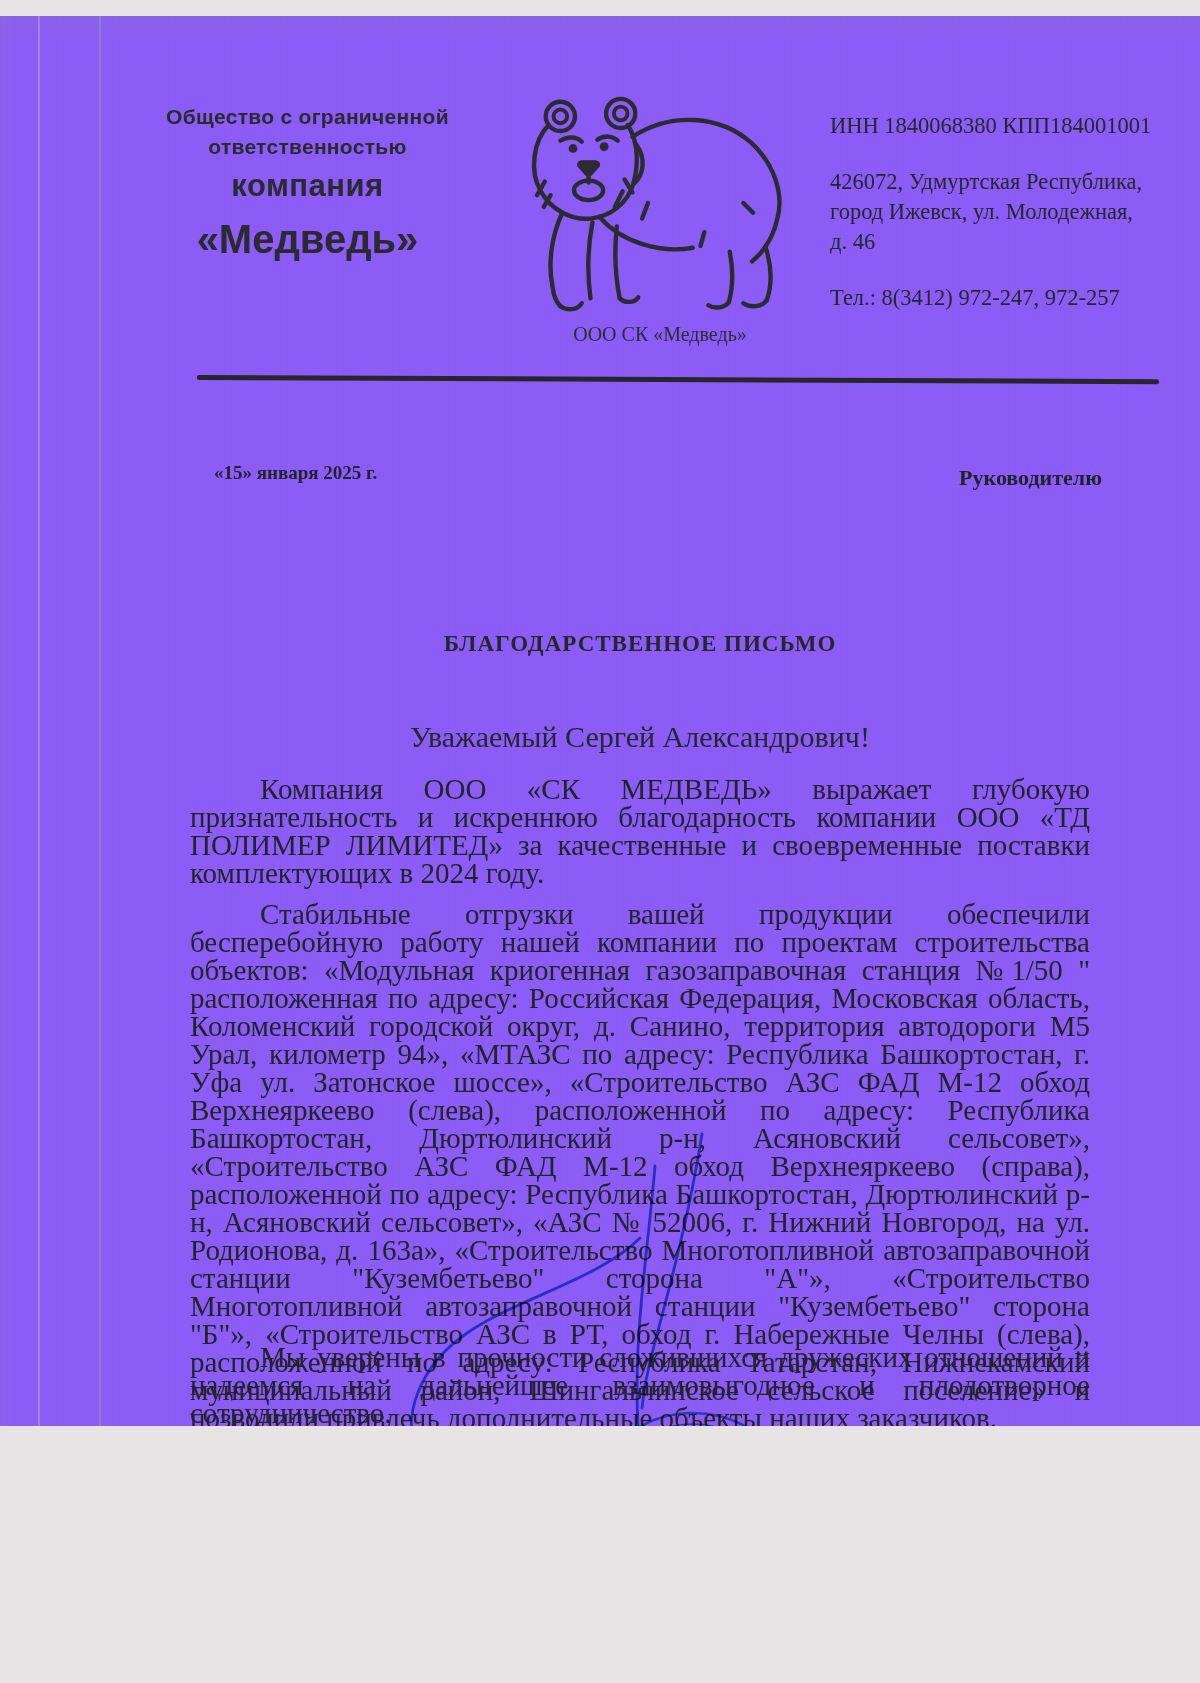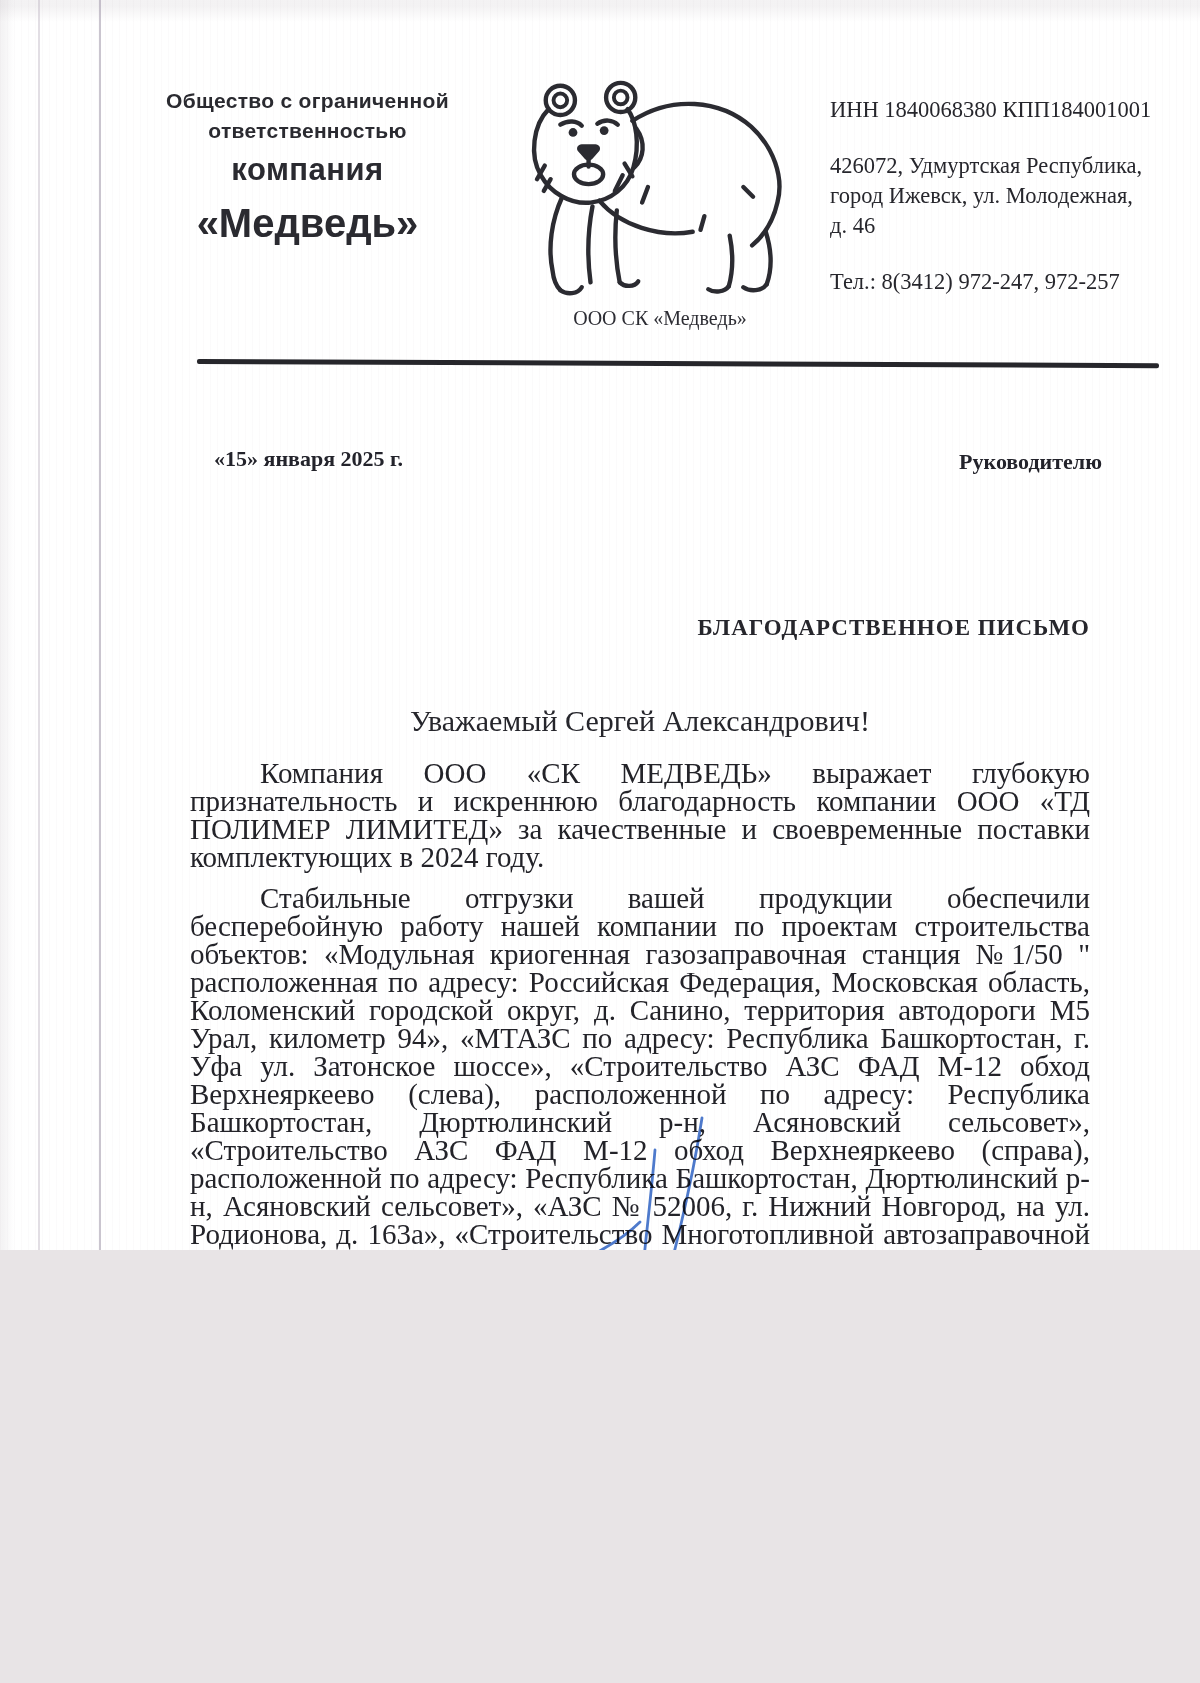--- a/index.html
+++ b/index.html
@@ -1,21 +1,21 @@
 <!DOCTYPE html>
 <html lang="ru"><head>
 <meta charset="utf-8">
 <style>
   html,body{margin:0;padding:0;}
   body{background:#e8e4e6;}
   .page{
     position:relative;
-    width:1200px;height:1250px;
-    margin:0 auto;
-    background:#ffffff;
+    width:1200px;height:1410px;
+    margin:16px auto;
+    background:#8b5cf6;
     overflow:hidden;
     font-family:"Liberation Serif", serif;
     color:#22222a;
   }
   
   .scan-noise{
     position:absolute;inset:0;
     background:
       repeating-linear-gradient(90deg, rgba(120,90,110,0.028) 0 1px, transparent 1px 7px),
       linear-gradient(180deg, rgba(140,130,140,0.10) 0 6px, transparent 22px),
@@ -36,25 +36,25 @@
   .lh-right .gap2{margin-top:26px;}
   .lh-right div{line-height:30px;white-space:nowrap;}
 
   .logo-box{position:absolute;left:500px;top:70px;width:292px;height:234px;}
   .logo-caption{position:absolute;left:510px;top:307px;width:300px;text-align:center;
     font-size:20px;color:#2c2c33;}
 
   .divider{position:absolute;left:197px;top:359px;width:962px;height:5px;background:#26262b;
     transform:rotate(0.25deg);transform-origin:left center;border-radius:2px;}
 
-  .date-line{position:absolute;left:214px;top:446px;font-size:22px;font-weight:bold;color:#23232b;}
+  .date-line{position:absolute;left:214px;top:446px;font-size:19px;font-weight:bold;color:#23232b;}
   .addressee{position:absolute;right:98px;top:449px;text-align:right;
     font-size:22px;font-weight:bold;line-height:26px;color:#23232b;}
 
-  .title{position:absolute;left:190px;top:615px;width:900px;text-align:right;
+  .title{position:absolute;left:190px;top:615px;width:900px;text-align:center;
     font-size:23px;font-weight:bold;letter-spacing:1px;color:#26262c;}
   .salutation{position:absolute;left:190px;top:704px;width:900px;text-align:center;
     font-size:30px;color:#26262c;}
 
   .body-par{position:absolute;left:190px;width:900px;font-size:29px;line-height:28px;
     text-align:justify;text-indent:70px;color:#232329;}
   .par1{top:759px;}
   .par2{top:884px;}
   .par3{top:1327px;}
 

